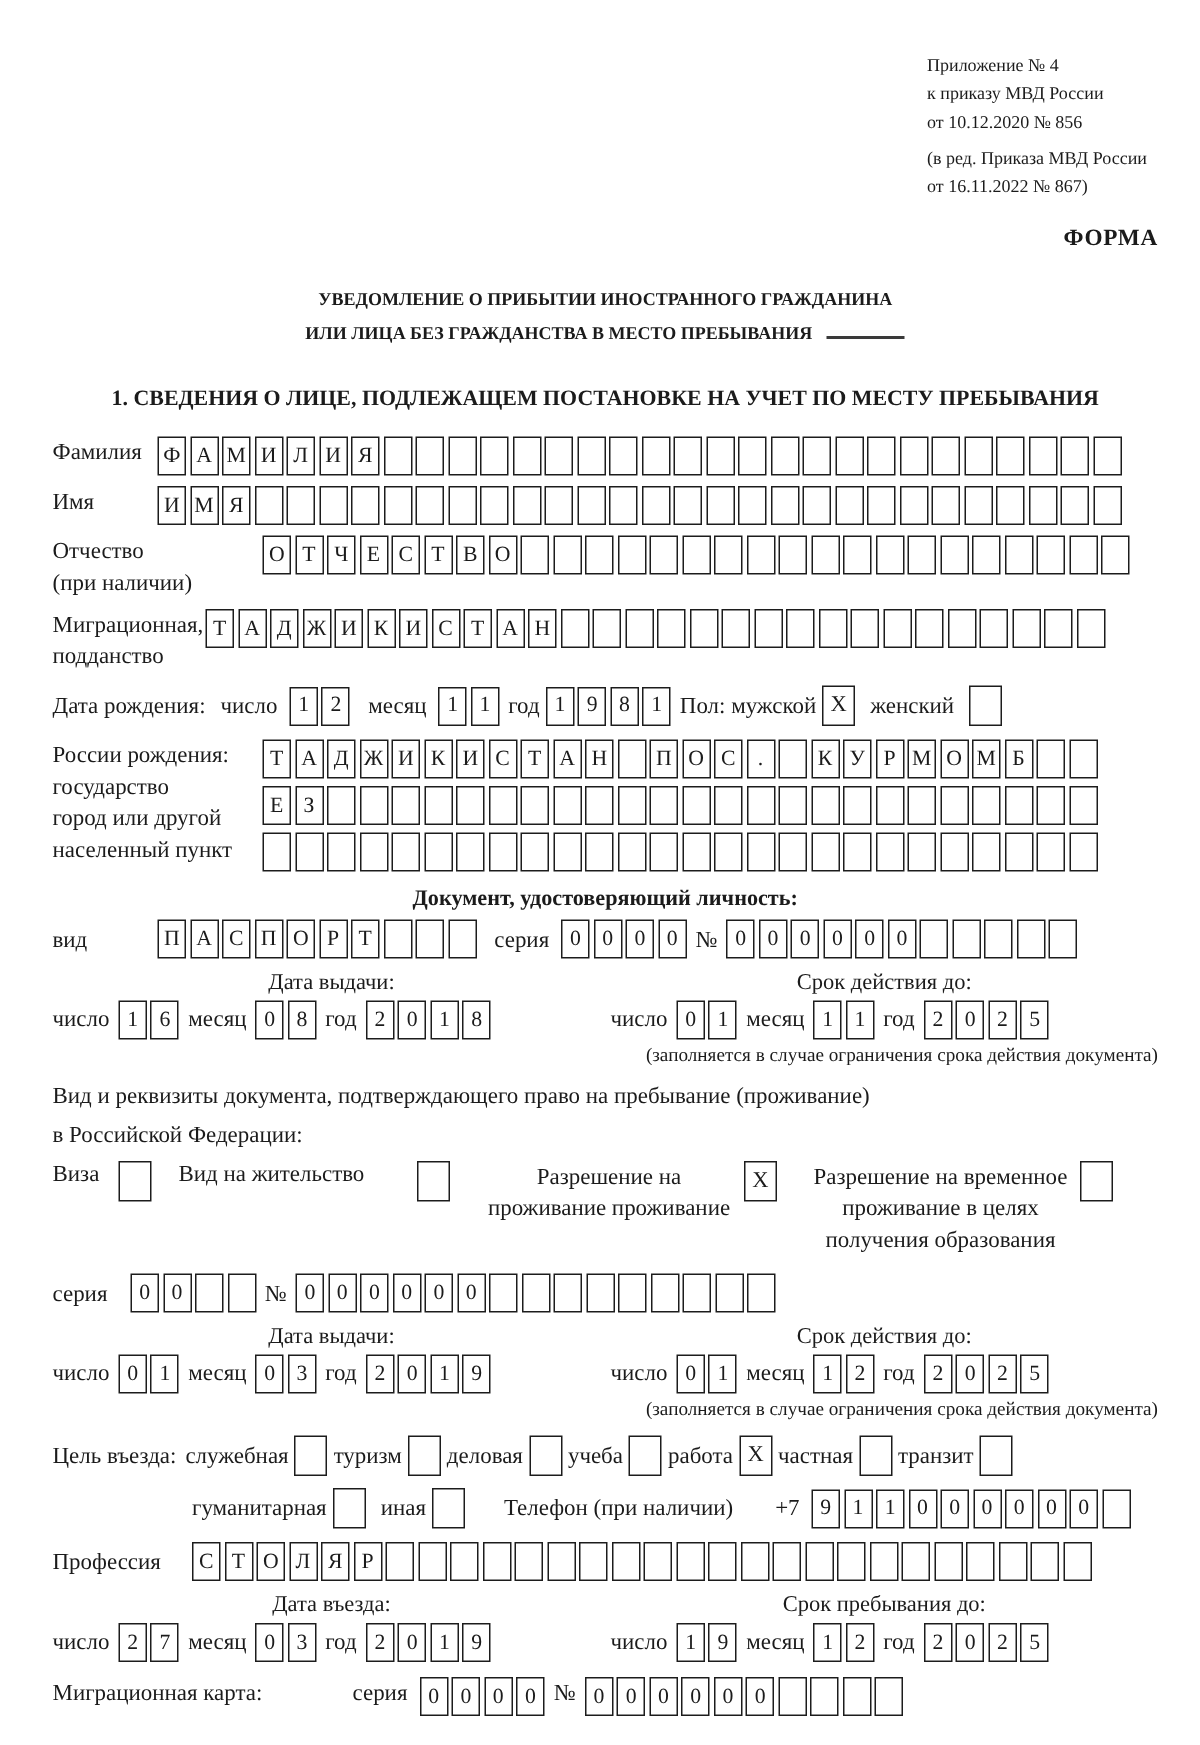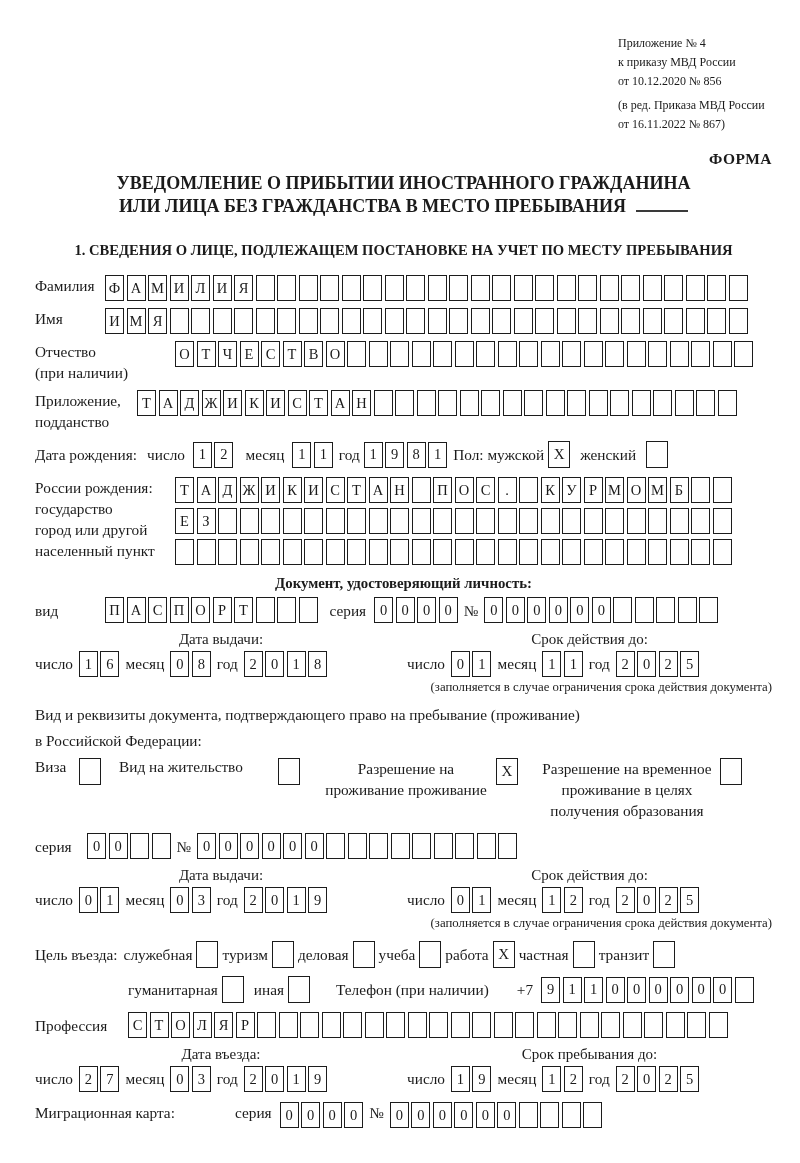--- a/index.html
+++ b/index.html
@@ -3,21 +3,21 @@
 <meta charset="utf-8">
 <style>
   html,body{margin:0;padding:0;background:#ffffff;}
   body{width:800px;height:1163px;font-family:"Liberation Serif","DejaVu Serif",serif;color:#1b1b1b;overflow:hidden;}
   .page{box-sizing:border-box;width:800px;height:1163px;padding:34px 28px 0 35px;position:relative;}
 
   .ref-block{margin-left:583px;font-size:12px;line-height:19px;}
   .ref-gap{margin-top:5px;}
   .forma{margin-top:16px;text-align:right;font-weight:bold;font-size:15.5px;letter-spacing:.5px;}
 
-  .title{margin-top:4px;text-align:center;font-weight:bold;font-size:18px;line-height:23px;}
+  .title{margin-top:20px;text-align:center;font-weight:bold;font-size:12px;line-height:23px;}
   .blank-line{display:inline-block;width:52px;border-bottom:2px solid #3a3a3a;height:13px;margin-left:10px;}
 
   .sec1{margin-top:24px;text-align:center;font-weight:bold;font-size:14.6px;}
 
   .frow{display:flex;align-items:flex-start;margin-top:7px;}
   .lbl{font-size:15.3px;line-height:21px;flex:0 0 auto;}
   .w70{width:70px;} .w102{width:102px;} .w140{width:140px;} .w93{width:93px;} .w160{width:160px;}
   .cells{display:flex;gap:2.5px;flex:0 0 auto;}
   .cell{box-sizing:content-box;width:17px;height:24px;border:1.5px solid #1c1c1c;display:inline-flex;align-items:center;justify-content:center;font-size:14.5px;flex:0 0 auto;background:#fff;}
   .cb{box-sizing:content-box;width:20px;height:25px;border:1.5px solid #1c1c1c;display:inline-flex;align-items:center;justify-content:center;font-size:15px;flex:0 0 auto;margin:0 4px;background:#fff;}
@@ -167,21 +167,21 @@
         <span class="cell"></span>
         <span class="cell"></span>
         <span class="cell"></span>
         <span class="cell"></span>
         <span class="cell"></span>
       </div>
   </div>
 
   <div class="frow">
     <div class="lbl w102">
-      <div>Приложение,</div>
+      <div>Миграционная,</div>
       <div>подданство</div>
     </div>
     <div class="cells">
         <span class="cell">Т</span>
         <span class="cell">А</span>
         <span class="cell">Д</span>
         <span class="cell">Ж</span>
         <span class="cell">И</span>
         <span class="cell">К</span>
         <span class="cell">И</span>

